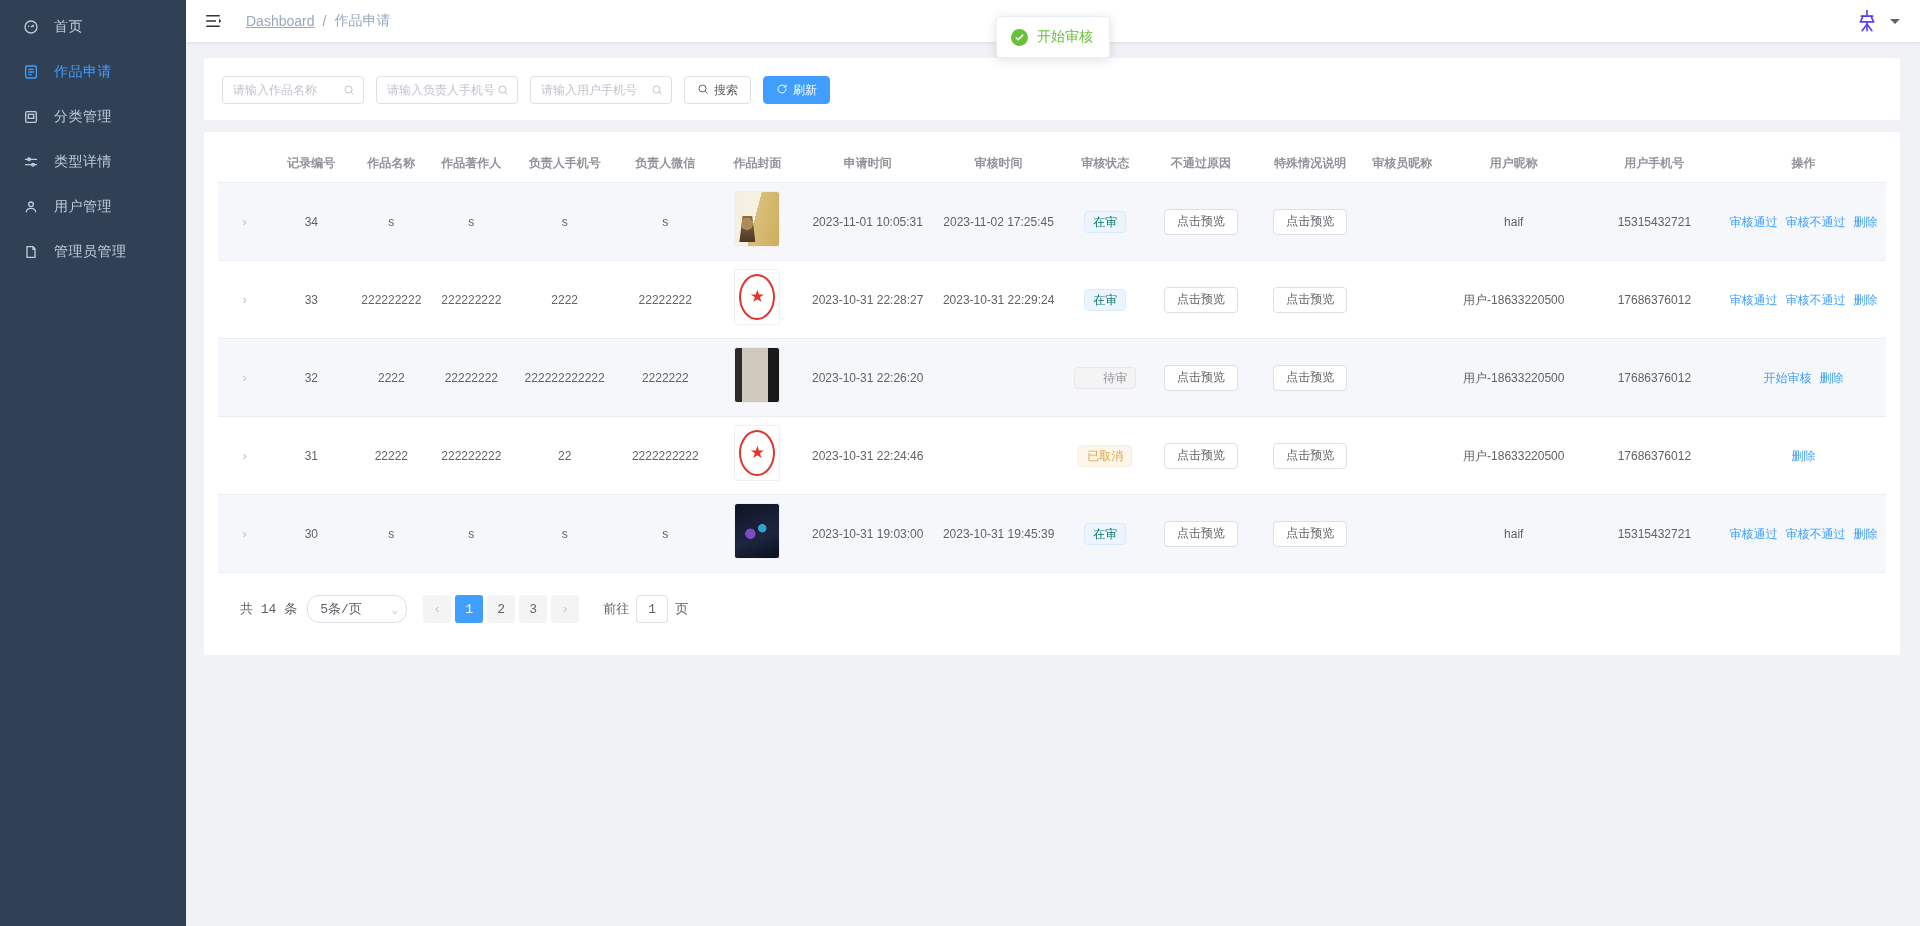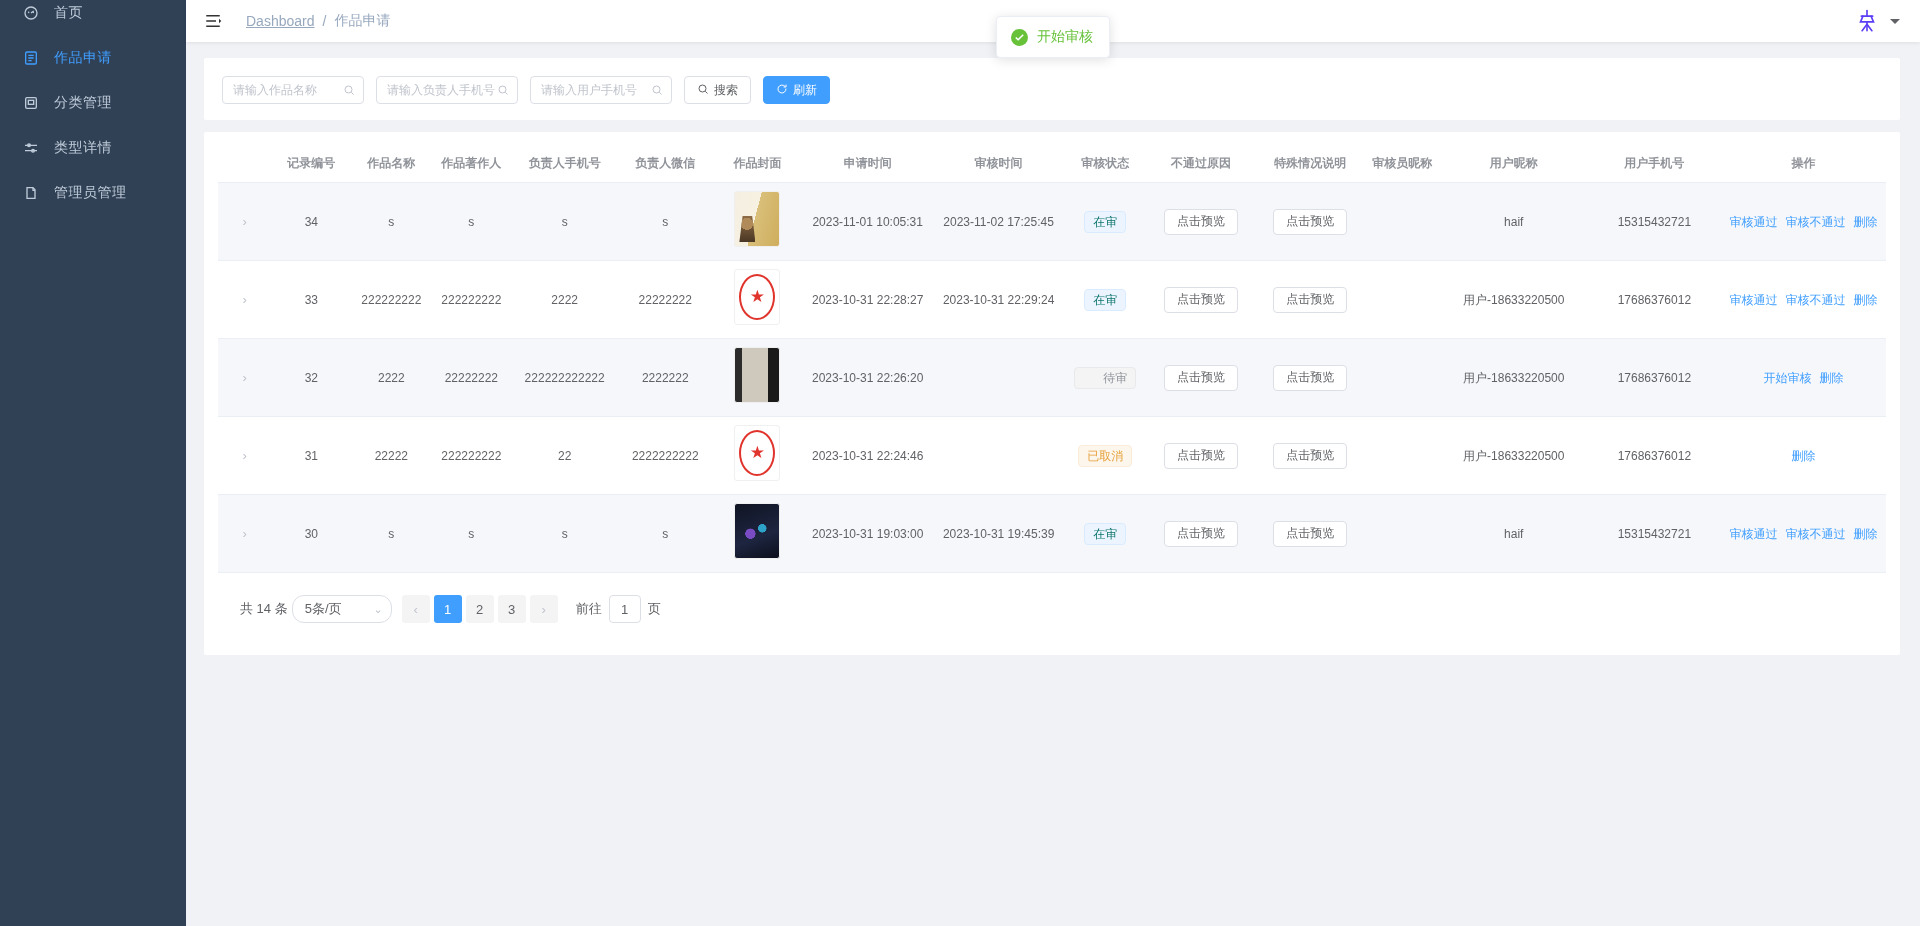--- a/index.html
+++ b/index.html
@@ -10,21 +10,21 @@
     overflow: hidden;
   }
   .app { display: flex; width: 1920px; height: 926px; }
 
   
   .sidebar {
     width: 186px; min-width: 186px; height: 926px;
     background: #304156; padding-top: 4px;
   }
   .side-item {
-    display: flex; gap: 14px;
+    display: flex; align-items: center; gap: 14px;
     height: 45px; padding: 0 0 0 22px;
     color: #bfcbd9; font-size: 14px; cursor: pointer;
     user-select: none;
   }
   .side-item.active { color: #409eff; }
   .side-icon { width: 18px; height: 18px; display: flex; align-items: center; justify-content: center; }
   .side-icon svg { width: 16px; height: 16px; display: block; }
   .side-label { letter-spacing: .5px; }
 
   
@@ -138,21 +138,21 @@
 
   .mini-btn {
     height: 26px; padding: 0 12px; font-size: 12px; border: 1px solid #dcdfe6;
     background: #fff; color: #606266; border-radius: 4px; cursor: pointer; font-family: inherit;
     white-space: nowrap;
   }
   .ops { white-space: nowrap; }
   .op-link { color: #409eff; font-size: 12px; cursor: pointer; margin: 0 4px; }
 
   
-  .pager { display: flex; align-items: center; gap: 4px; padding: 22px 4px 26px 22px; font-size: 13px; color: #606266; }
+  .pager { display: flex; align-items: center; gap: 10px; padding: 22px 4px 26px 22px; font-size: 13px; color: #606266; font-family: Liberation Mono, monospace; }
   .pg-total { color: #606266; }
   .pg-select {
     height: 28px; min-width: 100px; border: 1px solid #dcdfe6; border-radius: 12px;
     display: flex; align-items: center; justify-content: space-between; gap: 8px;
     padding: 0 8px 0 12px; font-size: 13px; color: #606266; cursor: pointer; background: #fff;
   }
   .pg-select .chev { color: #c0c4cc; font-size: 11px; }
   .pg-nums { display: flex; align-items: center; gap: 4px; margin-left: 6px; }
   .pg-btn {
     min-width: 28px; height: 28px; border-radius: 3px; background: #f4f4f5; color: #606266;
@@ -208,20 +208,29 @@
       <span class="side-icon">
         <svg viewBox="0 0 24 24" fill="none" stroke="#bfcbd9" stroke-width="2">
           <path d="M3 8h18M3 16h18"></path>
             <circle cx="9" cy="8" r="2"></circle>
             <circle cx="15" cy="16" r="2"></circle>
         </svg>
       </span>
       <span class="side-label">类型详情</span>
     </div>
 
+    <div class="side-item">
+      <span class="side-icon">
+        <svg viewBox="0 0 24 24" fill="none" stroke="#bfcbd9" stroke-width="2">
+          <circle cx="12" cy="8" r="3.5"></circle>
+            <path d="M5 20c0-4 3.5-6 7-6s7 2 7 6"></path>
+        </svg>
+      </span>
+      <span class="side-label">用户管理</span>
+    </div>
 
     <div class="side-item">
       <span class="side-icon">
         <svg viewBox="0 0 24 24" fill="none" stroke="#bfcbd9" stroke-width="2">
           <path d="M6 4h9l3 3v13H6z"></path>
             <path d="M15 4v4h3"></path>
         </svg>
       </span>
       <span class="side-label">管理员管理</span>
     </div>

